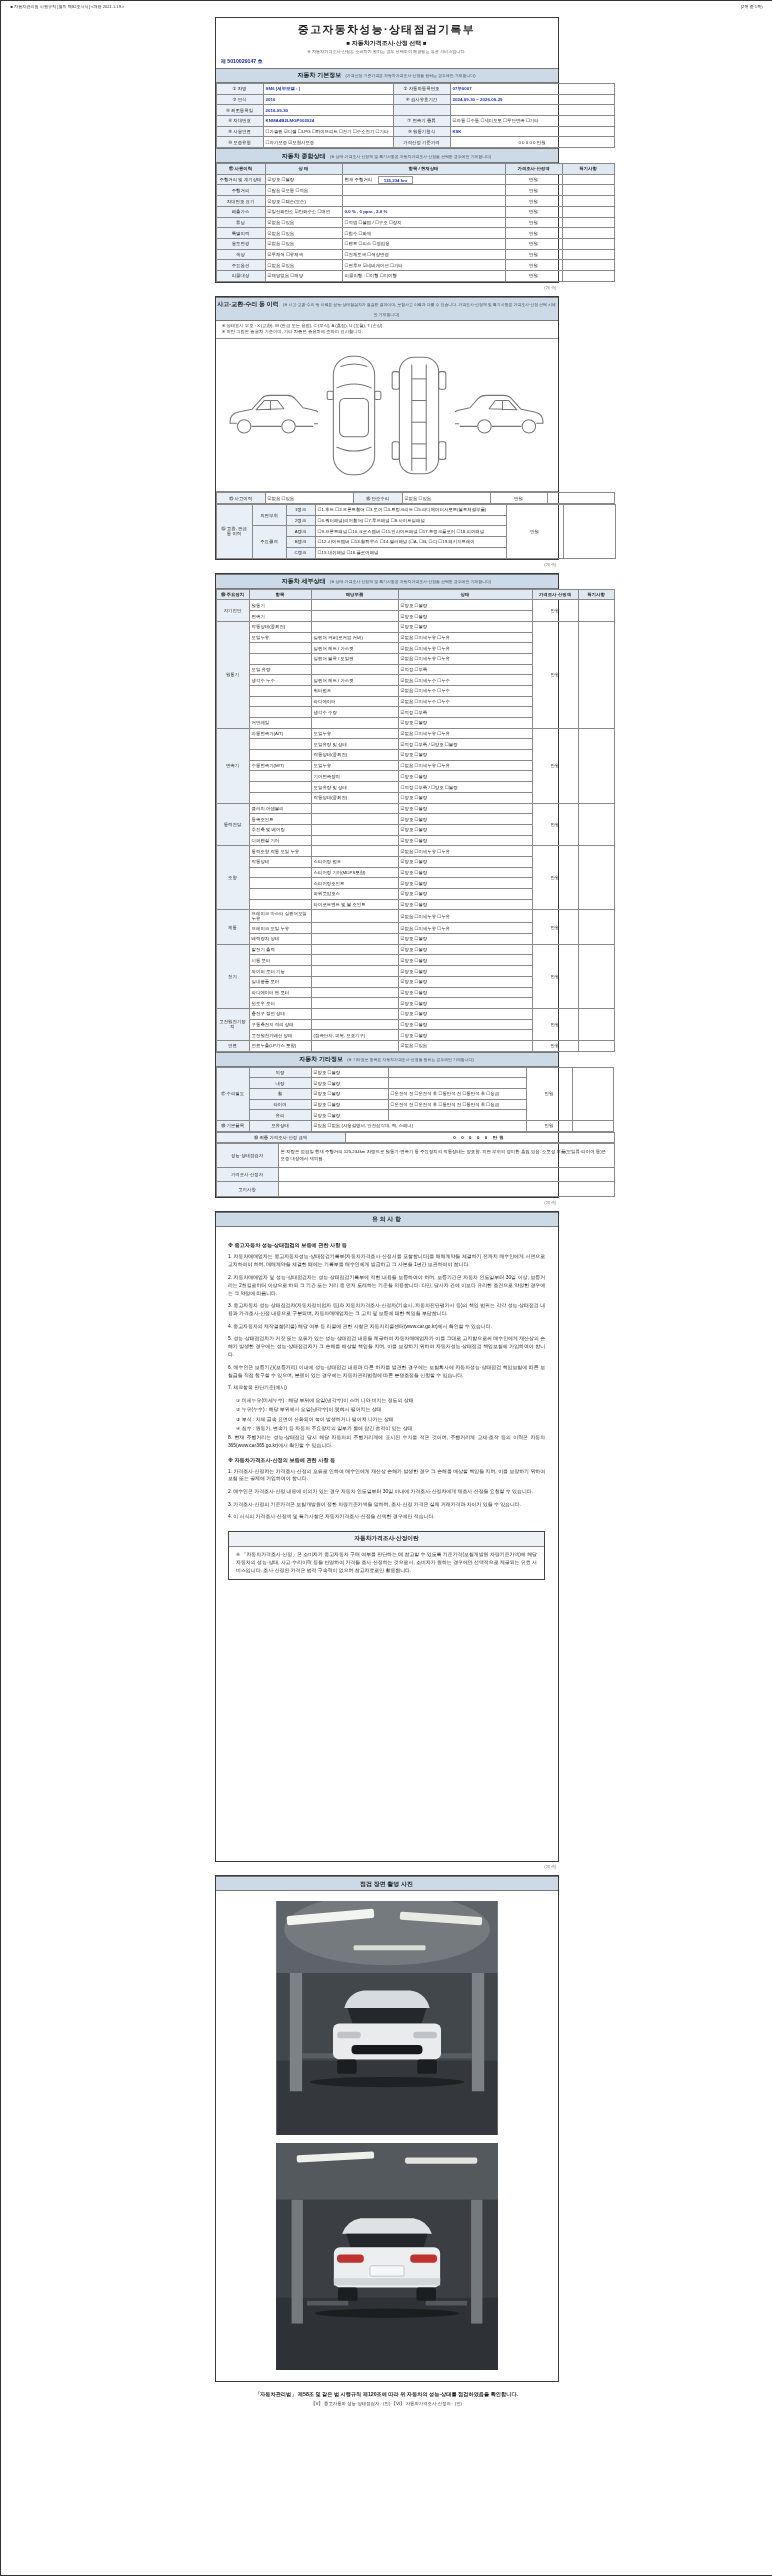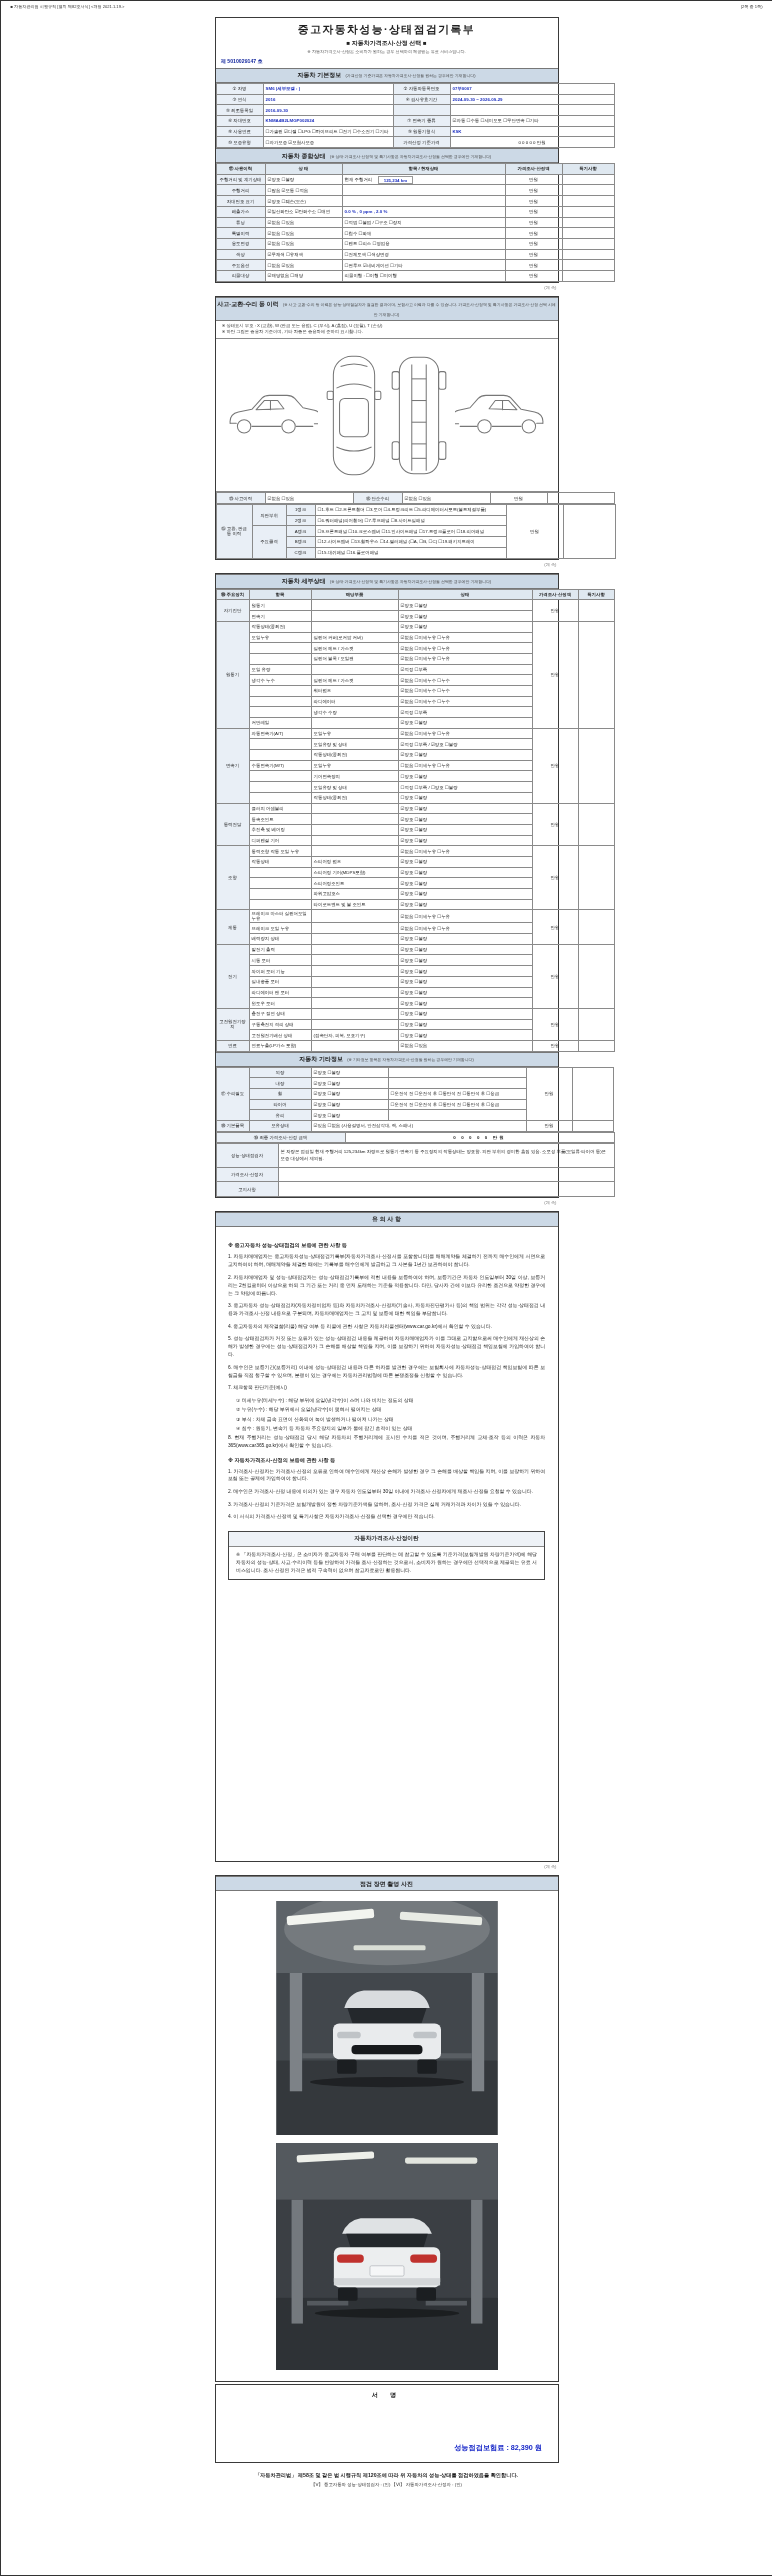--- a/index.html
+++ b/index.html
@@ -764,27 +764,20 @@
           <rect x="112" y="262" width="206" height="14" fill="#d3d6d8"></rect>
           <rect x="120" y="280" width="38" height="26" rx="5" fill="#1b1e21"></rect>
           <rect x="272" y="280" width="38" height="26" rx="5" fill="#1b1e21"></rect>
           <rect x="60" y="306" width="80" height="9" fill="#54595e"></rect>
           <rect x="290" y="306" width="80" height="9" fill="#54595e"></rect>
           <ellipse cx="215" cy="330" rx="140" ry="9" fill="#000000" opacity="0.4"></ellipse>
         </svg>
       </div>
     </div>
 
-    <div class="box sign-box">
-      <div class="sign-label">서 명</div>
-      <div class="fee">
-        <span>성능점검보험료 :</span>
-        <span class="fee-val">82,390 원</span>
-      </div>
-    </div>
 
     <div class="footer">
       <div class="f1">「자동차관리법」 제58조 및 같은 법 시행규칙 제120조에 따라 위 자동차의 성능·상태를 점검하였음을 확인합니다.</div>
       <div class="f2">【Ⅴ】 중고자동차 성능·상태점검자 : (인)        【Ⅵ】 자동차가격조사·산정자 : (인)</div>
     </div>
 
   </div>
 </div>
 
 

